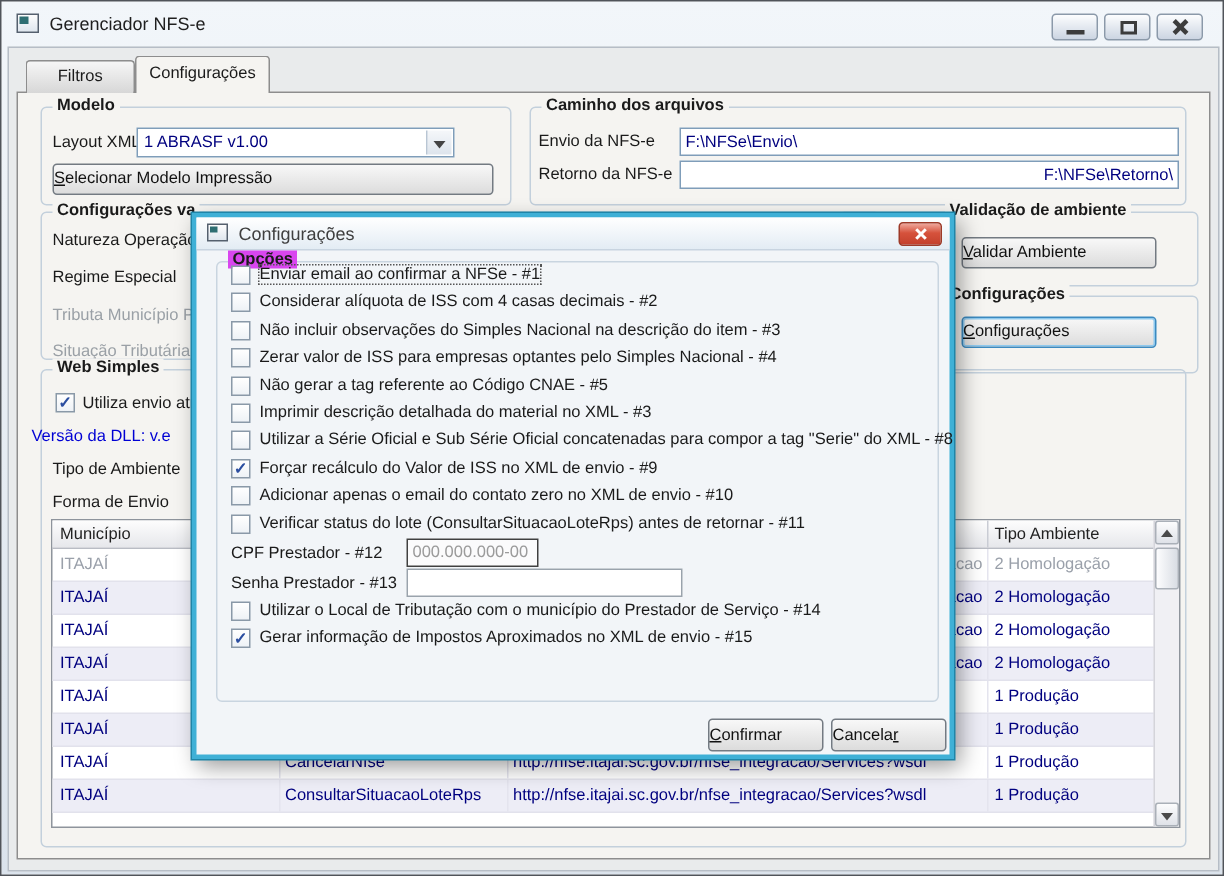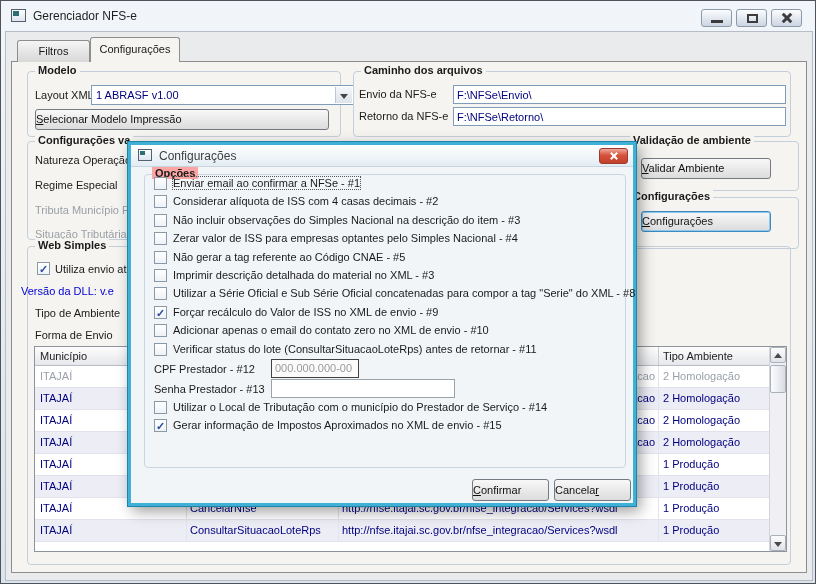--- a/index.html
+++ b/index.html
@@ -73,21 +73,21 @@
 
   
   .dlg{position:absolute;left:127px;top:141px;width:508px;height:364px;background:#f2f5f8;border:3px solid #3fb0d6;outline:1px solid #1f85a8;box-shadow:4px 5px 14px rgba(0,0,0,.40);z-index:10}
   .dtitle{position:absolute;left:0;top:0;right:0;height:22px;background:linear-gradient(#ffffff,#e3ecf4);border-bottom:1px solid #c8d4e0}
   .dicon{position:absolute;left:7px;top:4px;width:14px;height:12px;border:1px solid #55606e;background:linear-gradient(#fdfdfd,#dfe6ee)}
   .dicon i{position:absolute;left:1px;top:1px;width:5px;height:4px;background:#2e6e72;display:block}
   .dtext{position:absolute;left:28px;top:4px;font-size:12px;color:#3f3f3f}
   .dclose{position:absolute;right:5px;top:3px;width:29px;height:16px;border:1px solid #9d3a28;border-radius:3px;background:linear-gradient(#efa89c,#d6523c 45%,#c3402c)}
   .dclose .xbar{width:9px;height:2px;background:#fff}
   .dgrp{position:absolute;left:13px;top:29px;width:482px;height:294px;border:1px solid #c9d5e0;border-radius:4px}
-  .dgrp .gt{background:#fca5a5}
+  .dgrp .gt{background:#d946ef}
   .orows{position:absolute;left:0;top:0;right:0}
   .orow{position:relative;height:18.4px}
   .orow.h20{height:20px}
   .orow .cb{left:9px;top:2px}
   .olbl{position:absolute;left:28px;top:2px;white-space:nowrap}
   .focused .olbl{outline:1px dotted #555}
   .flbl{position:absolute;left:9px;top:4px;white-space:nowrap}
   .cpfbox{position:absolute;left:126px;top:0;width:88px;height:19px;border:1px solid #404040;background:#fbfbfc;color:#9b9b9b;font-size:11px;padding:0 3px;font-family:"Liberation Sans",sans-serif}
   .senbox{position:absolute;left:126px;top:0;width:184px;height:19px;border:1px solid #9aa3ac;background:#fff;font-size:11px;padding:0 3px;font-family:"Liberation Sans",sans-serif}
   .dbtn{position:absolute;top:334px;width:77px;height:22px;line-height:20px}
@@ -119,35 +119,35 @@
   <div class="client"></div>
 
   <div class="tab tab-inactive"><span>Filtros</span></div>
   <div class="tab tab-active"><span>Configurações</span></div>
   <div class="page"></div>
 
   <div class="grp" style="left:26px;top:70px;width:314px;height:66px">
     <span class="gt">Modelo</span>
   </div>
   <span class="lbl onpage abs" style="left:34px;top:88px">Layout XML</span>
-  <div class="combo onpage" style="left:90px;top:84px;width:263px">
+  <div class="combo onpage" style="left:90px;top:84px;width:212px">
     <span class="val">1 ABRASF v1.00</span>
     <span class="dd">
         <span class="tri-dn"></span>
       </span>
   </div>
   <div class="btn onpage" style="left:34px;top:108px;width:294px;height:21px;line-height:19px"><u>S</u>elecionar Modelo Impressão</div>
 
   <div class="grp" style="left:352px;top:70px;width:438px;height:66px">
     <span class="gt">Caminho dos arquivos</span>
   </div>
   <span class="lbl onpage abs" style="left:358px;top:87px">Envio da NFS-e</span>
   <input class="tbox onpage" style="left: 452px; top: 84px; width: 333px;" value="F:\NFSe\Envio\">
   <span class="lbl onpage abs" style="left:358px;top:109px">Retorno da NFS-e</span>
-  <input class="tbox onpage" style="left: 452px; top: 106px; width: 333px;" value="F:\NFSe\Retorno\">
+  <input class="tbox onpage" style="left: 452px; top: 106px; width: 333px; text-align: right;" value="F:\NFSe\Retorno\">
 
   <div class="grp" style="left:26px;top:140px;width:560px;height:99px">
     <span class="gt">Configurações va</span>
   </div>
   <span class="lbl onpage abs" style="left:34px;top:153px">Natureza Operação</span>
   <span class="lbl onpage abs" style="left:34px;top:178px">Regime Especial</span>
   <span class="lbl onpage abs dis" style="left:34px;top:203px">Tributa Município Pr</span>
   <span class="lbl onpage abs dis" style="left:34px;top:227px">Situação Tributária</span>
 
   <div class="grp" style="left:26px;top:245px;width:764px;height:319px">

